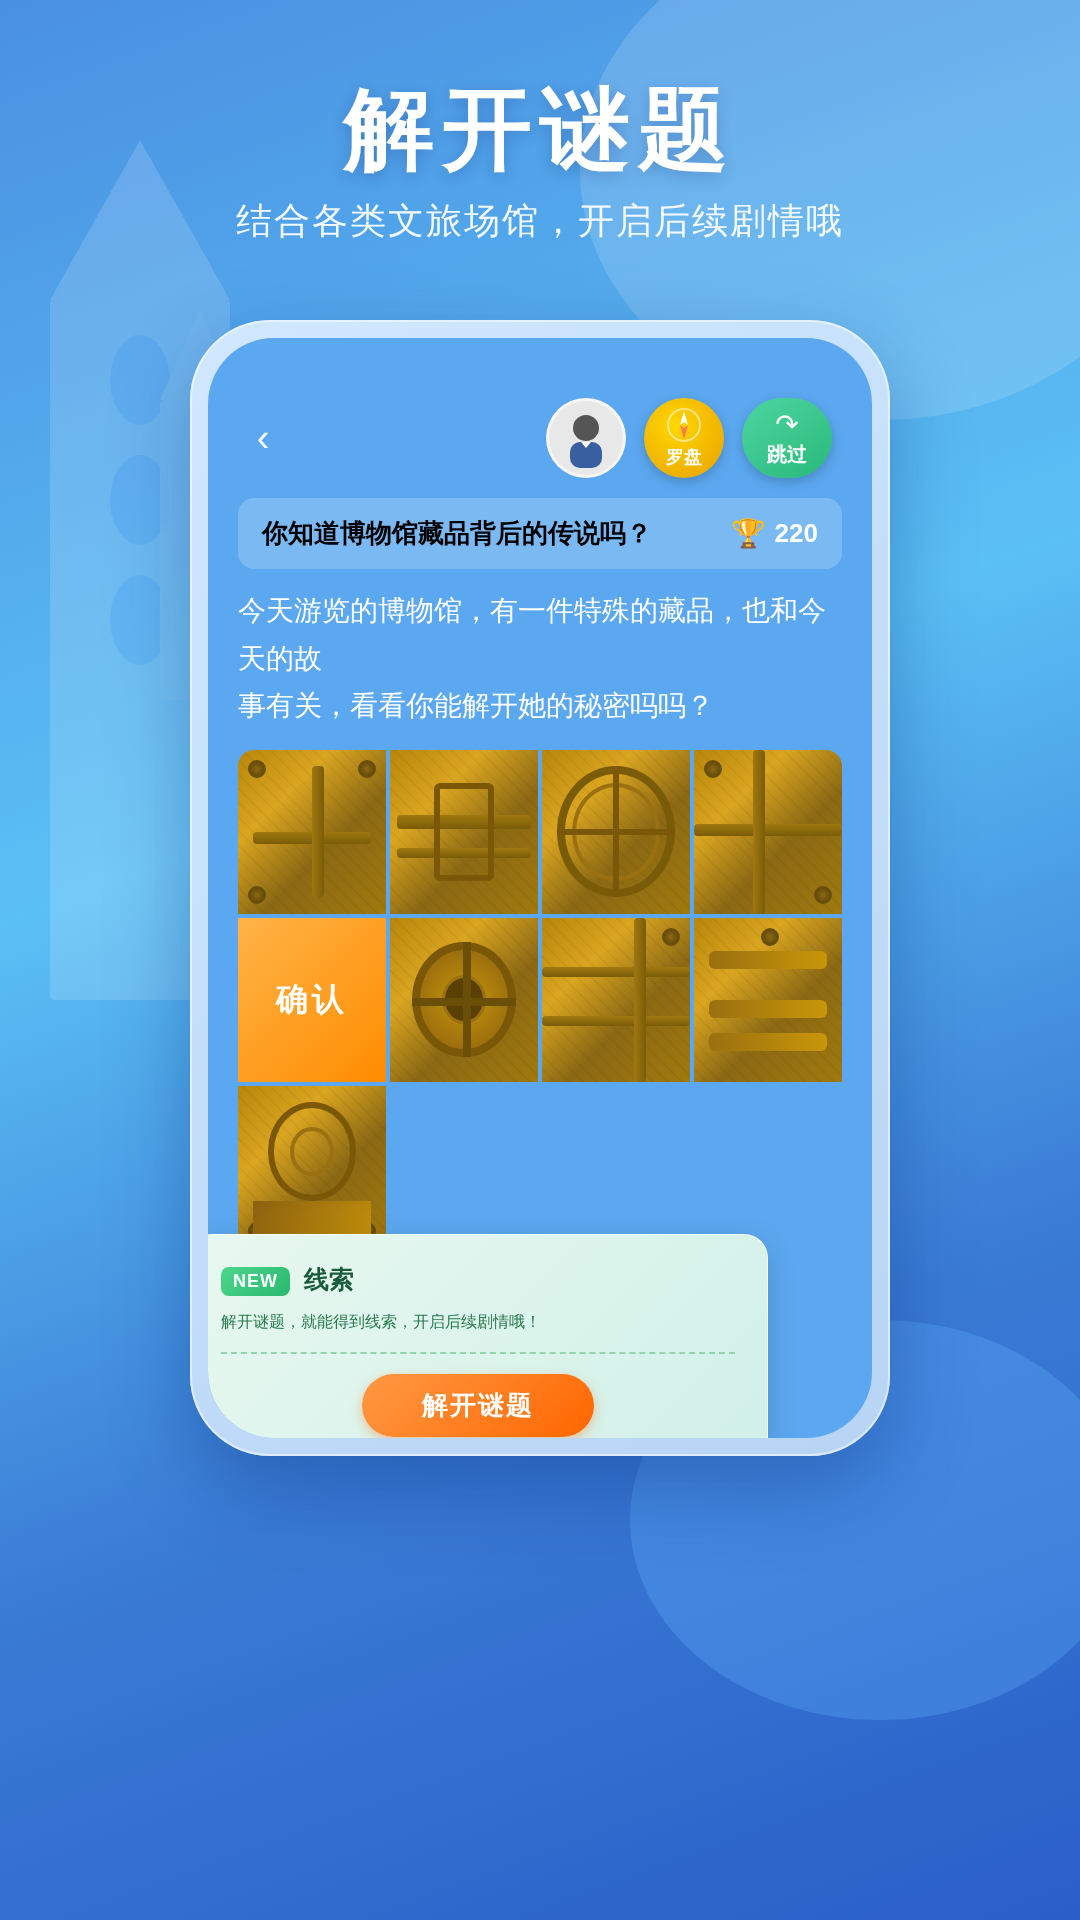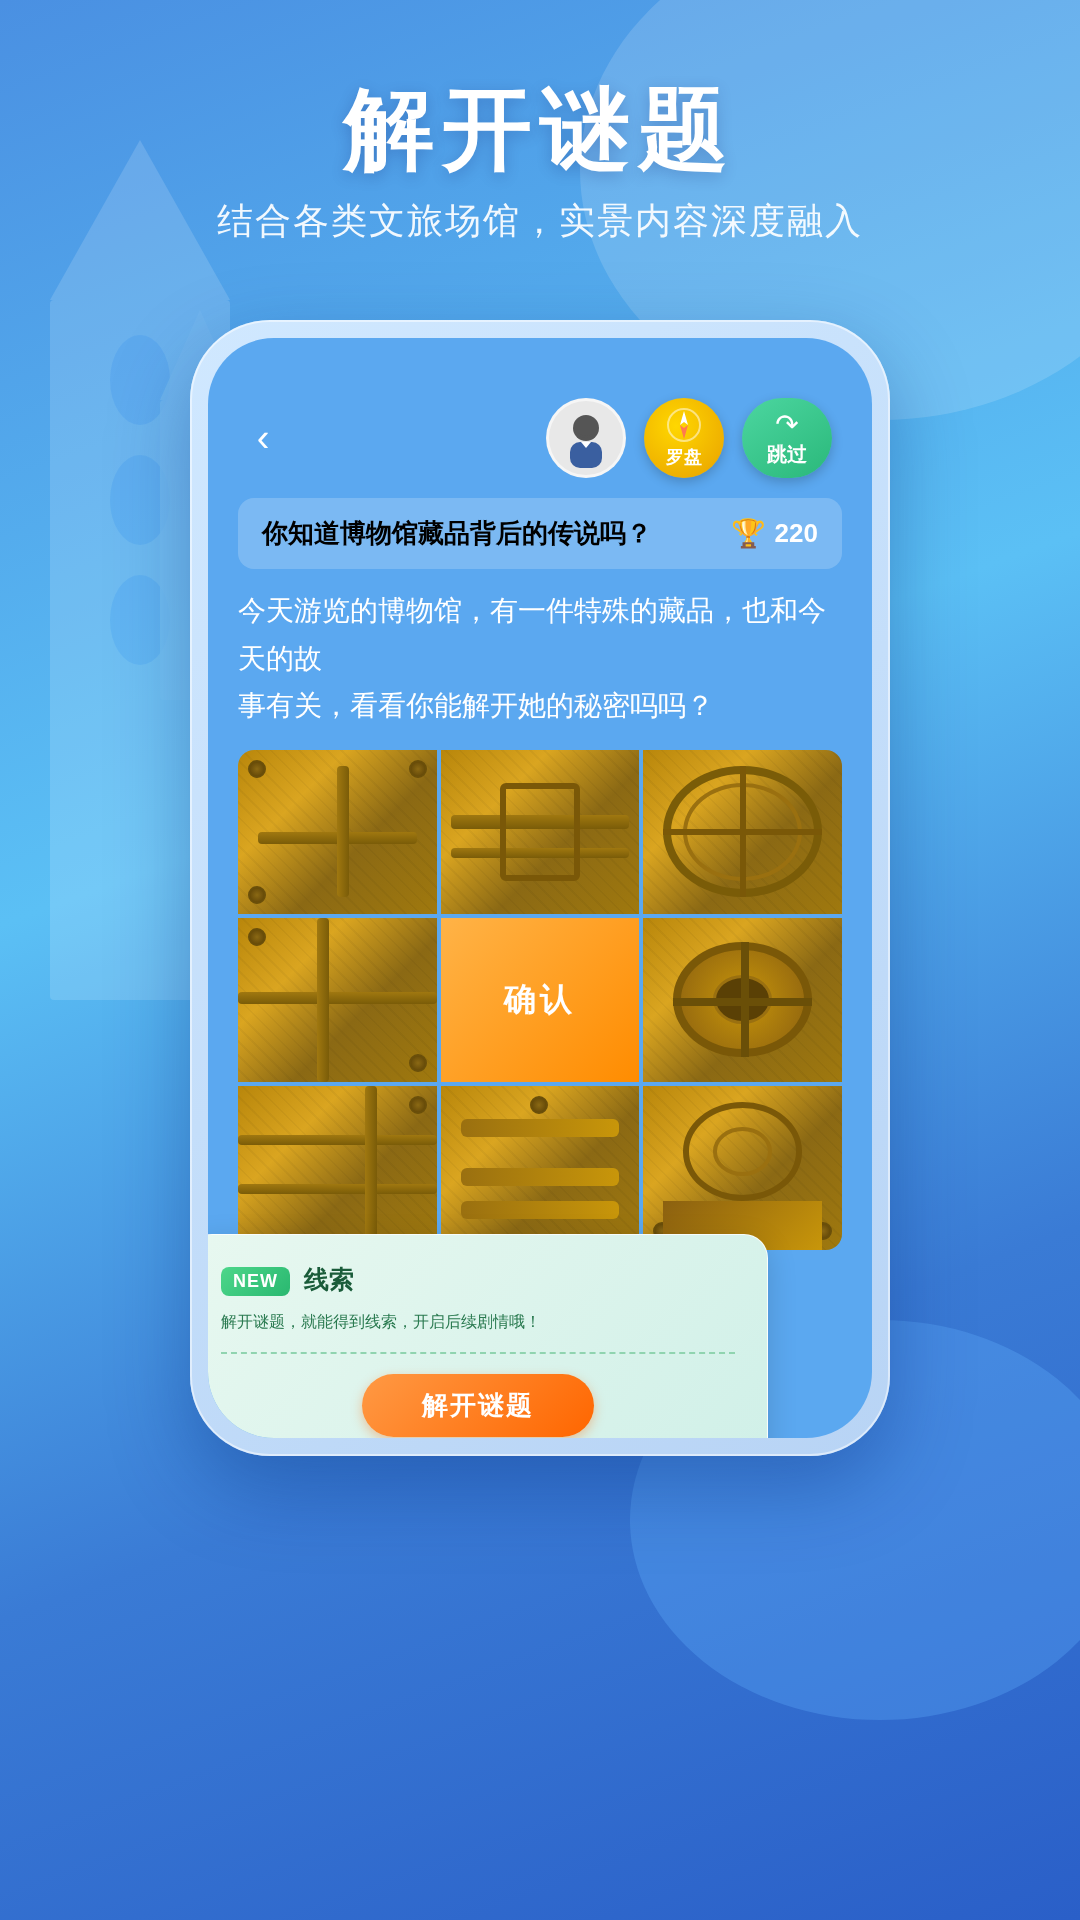--- a/index.html
+++ b/index.html
@@ -187,21 +187,21 @@
       font-size: 28px;
       line-height: 1.7;
       padding: 0 30px 20px 30px;
       font-weight: 400;
     }
 
     
     .puzzle-grid {
       margin: 0 30px;
       display: grid;
-      grid-template-columns: repeat(3, 1fr);
+      grid-template-columns: repeat(4, 1fr);
       grid-template-rows: repeat(3, 1fr);
       gap: 4px;
       border-radius: 16px;
       overflow: hidden;
       height: 500px;
     }
 
     .puzzle-cell {
       position: relative;
       overflow: hidden;
@@ -363,21 +363,21 @@
     <rect x="160" y="400" width="80" height="300" rx="4"></rect>
     <polygon points="160,400 200,310 240,400"></polygon>
   </g>
 </svg>
 
 <div class="bg-blob-top"></div>
 <div class="bg-blob-bottom"></div>
 
 <div class="top-section">
   <div class="main-title">解开谜题</div>
-  <div class="sub-title">结合各类文旅场馆，实景内容深度融入</div>
+  <div class="sub-title">结合各类文旅场馆，开启后续剧情哦</div>
 </div>
 
 <div class="phone-wrapper">
   <div class="phone-outer">
     <div class="phone-inner">
       <div class="phone-status"></div>
 
       <div class="phone-header">
         <div class="back-btn">
           <span class="back-chevron">‹</span>

